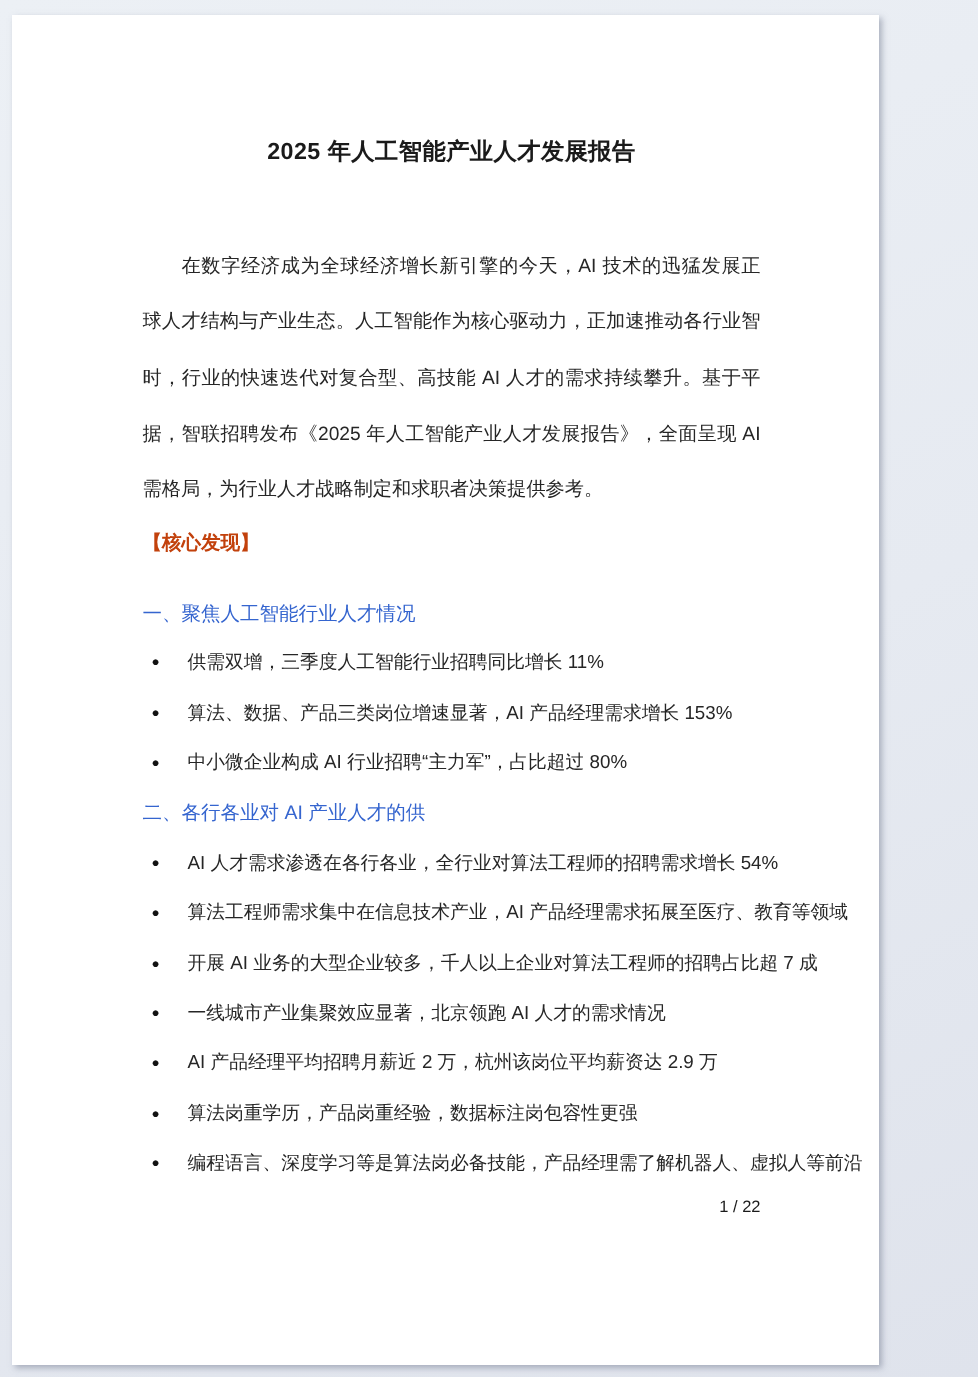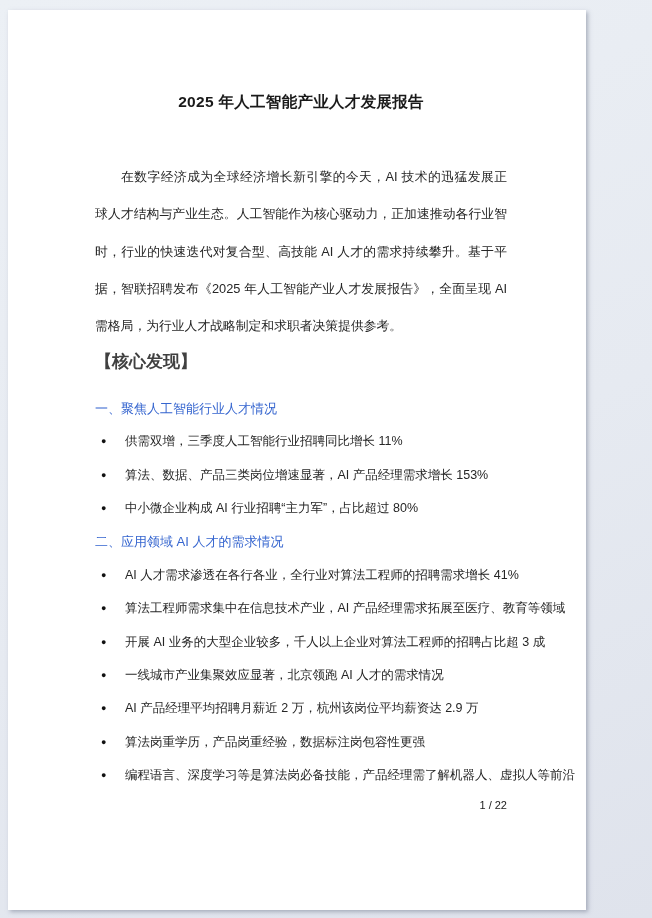--- a/index.html
+++ b/index.html
@@ -29,21 +29,21 @@
   .intro .jline {
     height: 37.3px; line-height: 37.3px;
     text-align: justify; text-align-last: justify;
     overflow: hidden;
   }
   .intro .jline.indent { padding-left: 26px; }
   .intro .jline.last { text-align-last: left; }
 
   .core-row {
     margin-top: 1px; height: 33.4px; line-height: 33.4px;
-    font-size: 17px; font-weight: bold; color: #404040;
+    font-size: 13px; font-weight: bold; color: #c2410c;
   }
   .sec-heading {
     height: 33.4px; line-height: 33.4px;
     font-size: 13px; font-weight: normal; color: #3565cf;
     white-space: nowrap;
   }
   .sec-heading.first { margin-top: 13px; }
 
   .bullet {
     display: flex; height: 33.4px; line-height: 33.4px;
@@ -87,33 +87,33 @@
     </div>
     <div class="bullet">
       <span class="dot">●</span>
       <span class="btxt">算法、数据、产品三类岗位增速显著，AI 产品经理需求增长 153%</span>
     </div>
     <div class="bullet">
       <span class="dot">●</span>
       <span class="btxt">中小微企业构成 AI 行业招聘“主力军”，占比超过 80%</span>
     </div>
 
-    <div class="sec-heading">二、应用领域 AI 人才的需求情况</div>
+    <div class="sec-heading">二、各行各业对 AI 产业人才的供</div>
 
     <div class="bullet">
       <span class="dot">●</span>
-      <span class="btxt">AI 人才需求渗透在各行各业，全行业对算法工程师的招聘需求增长 41%</span>
+      <span class="btxt">AI 人才需求渗透在各行各业，全行业对算法工程师的招聘需求增长 54%</span>
     </div>
     <div class="bullet">
       <span class="dot">●</span>
       <span class="btxt">算法工程师需求集中在信息技术产业，AI 产品经理需求拓展至医疗、教育等领域</span>
     </div>
     <div class="bullet">
       <span class="dot">●</span>
-      <span class="btxt">开展 AI 业务的大型企业较多，千人以上企业对算法工程师的招聘占比超 3 成</span>
+      <span class="btxt">开展 AI 业务的大型企业较多，千人以上企业对算法工程师的招聘占比超 7 成</span>
     </div>
     <div class="bullet">
       <span class="dot">●</span>
       <span class="btxt">一线城市产业集聚效应显著，北京领跑 AI 人才的需求情况</span>
     </div>
     <div class="bullet">
       <span class="dot">●</span>
       <span class="btxt">AI 产品经理平均招聘月薪近 2 万，杭州该岗位平均薪资达 2.9 万</span>
     </div>
     <div class="bullet">

